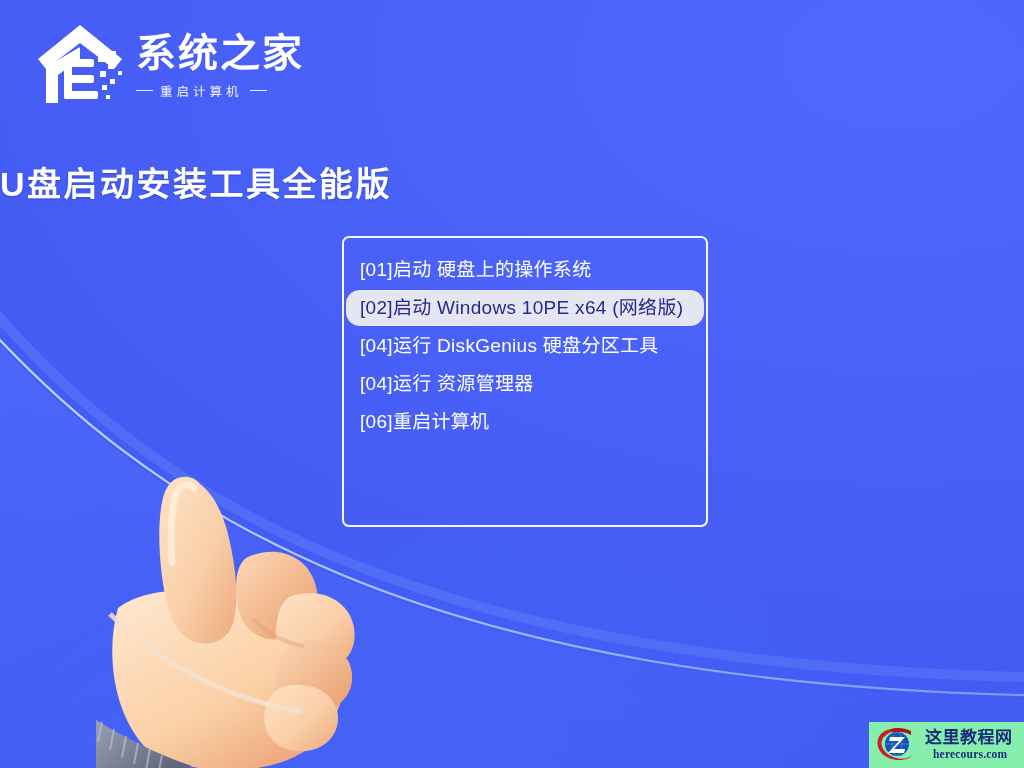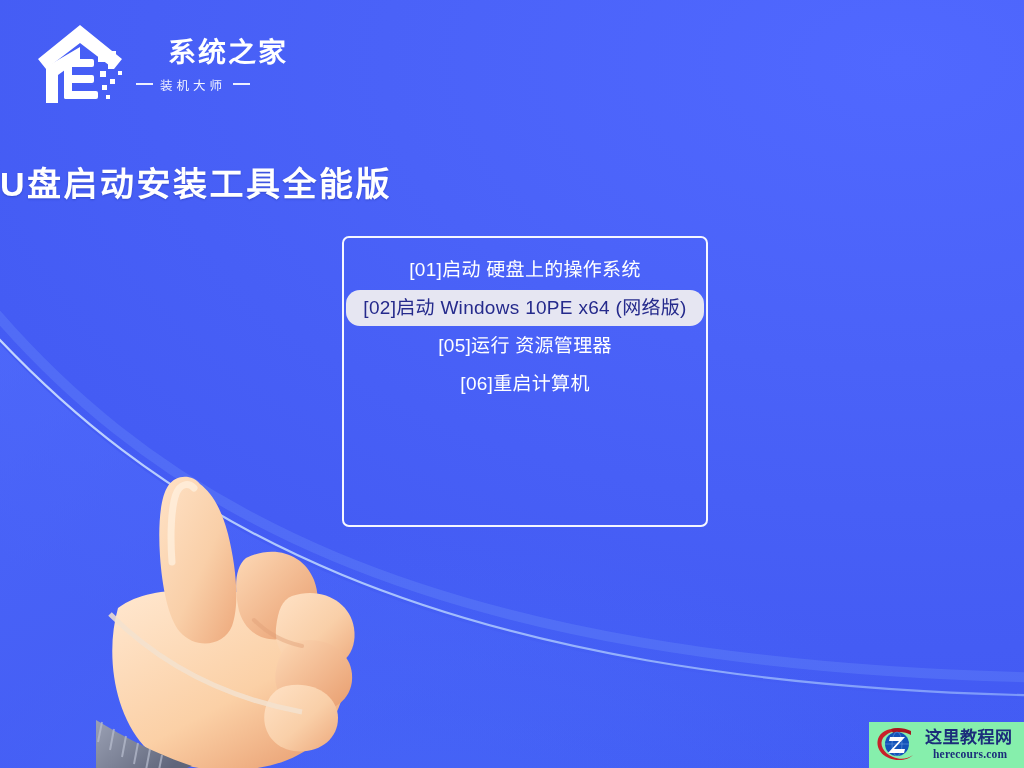--- a/index.html
+++ b/index.html
@@ -57,26 +57,25 @@
   }
   .logo-mark { width: 92px; height: 90px; flex: none; }
   .logo-text-wrap {
     display: flex;
     flex-direction: column;
     justify-content: center;
     padding-top: 4px;
   }
   .logo-title {
     color: #ffffff;
-    font-size: 28px;
+    font-size: 40px;
     font-weight: 700;
     letter-spacing: 2px;
     line-height: 1.05;
     white-space: nowrap;
-    margin-left: 32px;
   }
   .logo-sub {
     display: flex;
     align-items: center;
     gap: 7px;
     margin-top: 7px;
     color: rgba(255,255,255,0.93);
     font-size: 12.5px;
     letter-spacing: 4px;
     white-space: nowrap;
@@ -108,21 +107,20 @@
   .menu-box {
     position: absolute;
     left: 342px;
     top: 236px;
     width: 366px;
     height: 291px;
     border: 2px solid rgba(255,255,255,0.95);
     border-radius: 7px;
     box-sizing: border-box;
     padding: 14px 0 0 0;
-    text-align: center;
   }
   .menu-item {
     height: 36px;
     line-height: 36px;
     margin: 0 2px 2px 2px;
     padding: 0 14px;
     color: #ffffff;
     font-size: 19px;
     letter-spacing: 0.3px;
     white-space: nowrap;
@@ -228,32 +226,33 @@
         <rect x="68" y="66" width="5" height="5" fill="#ffffff"></rect>
         <rect x="78" y="32" width="4" height="4" fill="#ffffff"></rect>
         <rect x="84" y="52" width="4" height="4" fill="#ffffff"></rect>
         <rect x="72" y="76" width="4" height="4" fill="#ffffff"></rect>
       </svg>
     </span>
     <span class="logo-text-wrap">
       <span class="logo-title">系统之家</span>
       <span class="logo-sub">
         <i class="dash"></i>
-        <span>装机大师</span>
+        <span>重启计算机</span>
         <i class="dash right"></i>
       </span>
     </span>
   </div>
 
   <div class="main-title">U盘启动安装工具全能版</div>
 
   <div class="menu-box">
     <div class="menu-item">[01]启动 硬盘上的操作系统</div>
     <div class="menu-item selected">[02]启动 Windows 10PE x64 (网络版)</div>
-    <div class="menu-item">[05]运行 资源管理器</div>
+    <div class="menu-item">[04]运行 DiskGenius 硬盘分区工具</div>
+    <div class="menu-item">[04]运行 资源管理器</div>
     <div class="menu-item">[06]重启计算机</div>
   </div>
 
   <div class="hand">
     <svg viewBox="0 0 360 300" aria-hidden="true">
       <defs>
         <linearGradient id="skinA" x1="0" y1="0" x2="1" y2="1">
           <stop offset="0%" stop-color="#ffe2c6"></stop>
           <stop offset="55%" stop-color="#f9cfa8"></stop>
           <stop offset="100%" stop-color="#eda87b"></stop>

